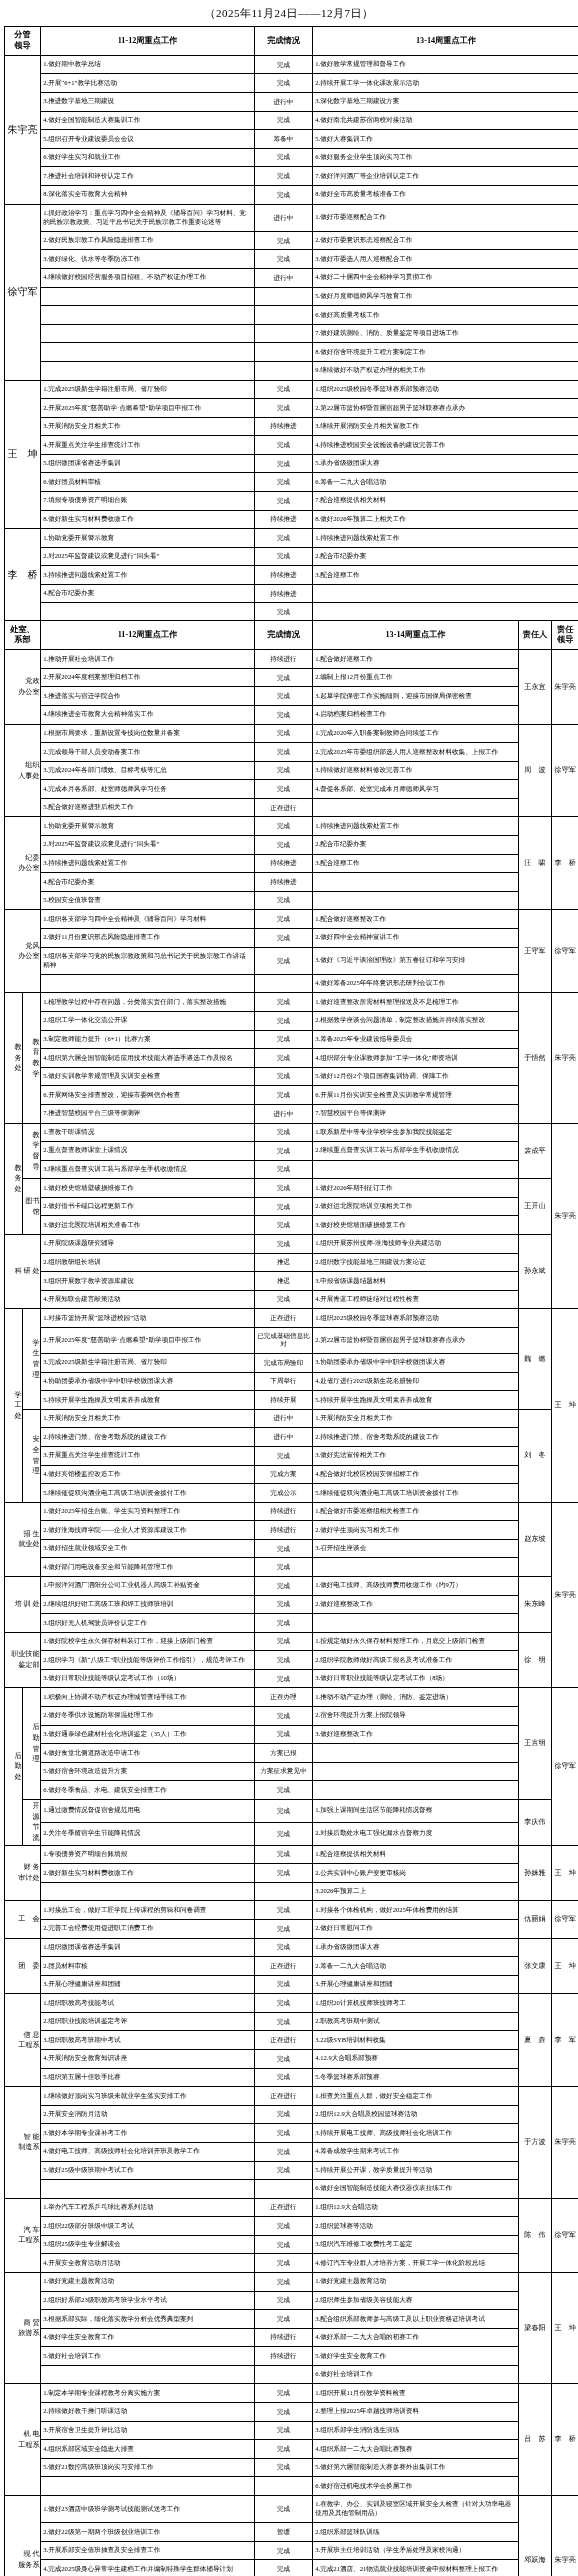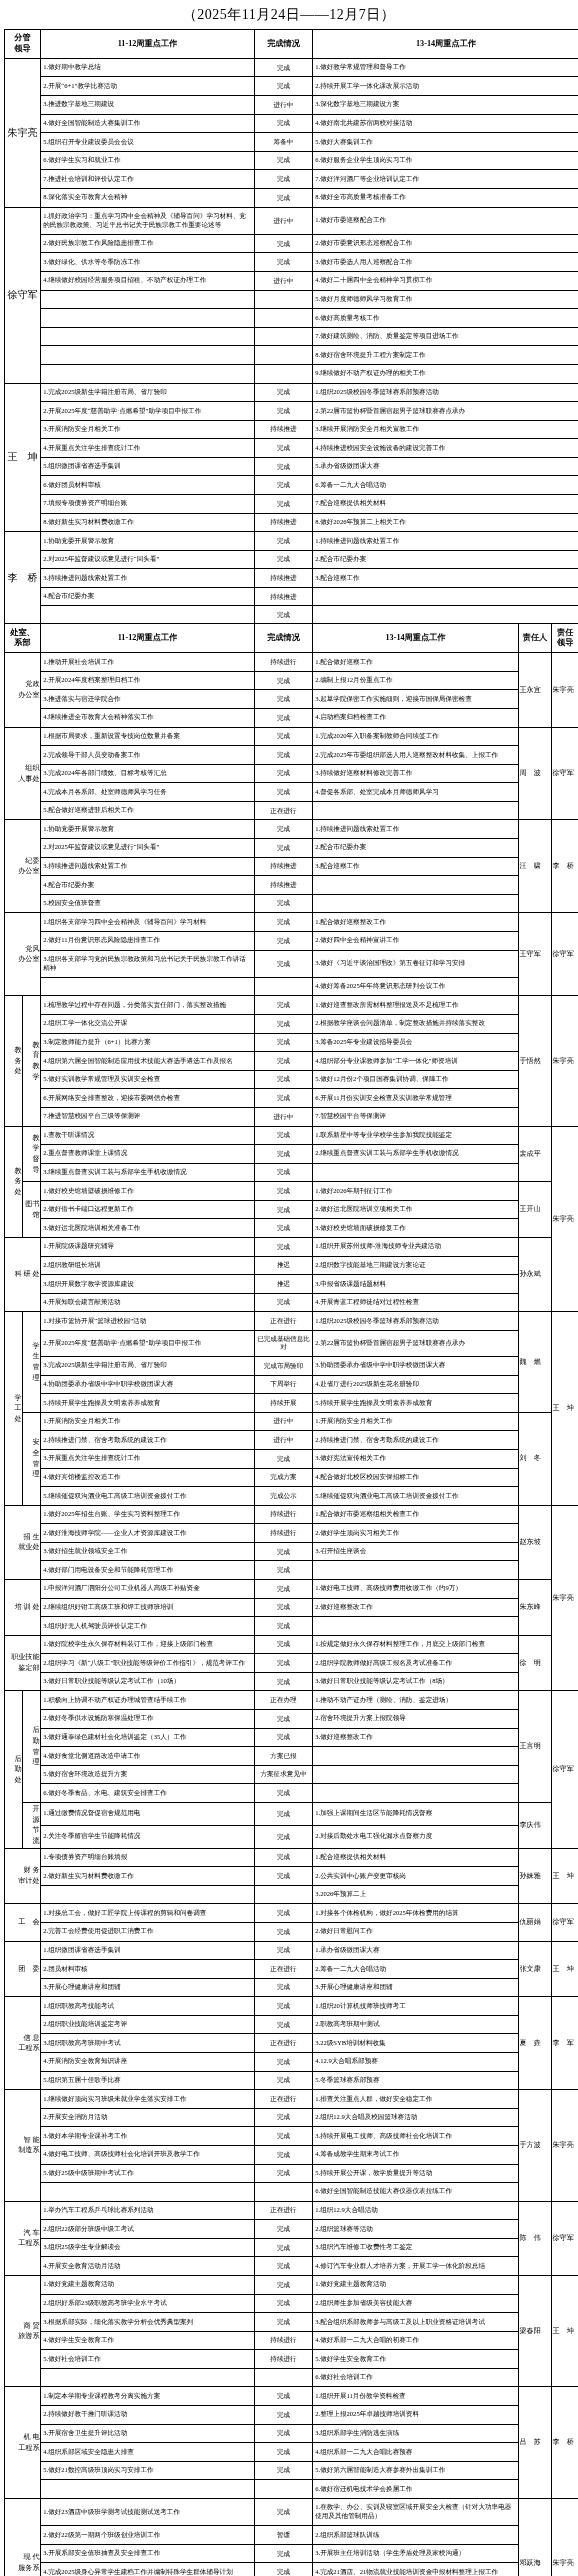--- a/index.html
+++ b/index.html
@@ -1,24 +1,24 @@
 <!DOCTYPE html>
 <html style="font-size:8.8px"><head>
 <meta charset="utf-8">
 <style>
   html,body{margin:0;padding:0;background:#fff;color:#000;}
   body{width:578px;font-family:"Liberation Serif","DejaVu Serif",serif;}
-  .page-title{text-align:center;font-size:14px;padding:6px 0 5px 0;letter-spacing:0.5px;}
+  .page-title{text-align:center;font-size:11px;padding:6px 0 5px 0;letter-spacing:0.5px;}
   table{border-collapse:collapse;table-layout:fixed;width:575px;margin-left:4px;border:1.1px solid #000;}
   td,th{border:0.5px solid #000;vertical-align:middle;padding:1.1px 2.2px;word-break:break-all;}
   th{font-size:8.2px;font-weight:bold;text-align:center;padding:3.3px 1.1px;border-bottom:1.1px solid #000;white-space:pre-line;line-height:1.3;}
   td.t-task{font-size:6.6px;line-height:8.8px;text-align:left;padding:4.4px 2.2px;}
   td.t-status{font-size:6.6px;line-height:8.2px;text-align:center;padding:4.4px 1.1px;}
   td.lbl{font-size:7.1px;text-align:right;white-space:pre-line;line-height:1.5;padding:1.1px 0.5px;}
-  td.person,td.leader{font-size:7.1px;white-space:pre-line;line-height:1.5;padding:1.1px 0.5px;}
+  td.person,td.leader{font-size:7.1px;text-align:center;white-space:pre-line;line-height:1.5;padding:1.1px 0.5px;}
   #table1 td.leader1{font-size:10px;text-align:center;white-space:pre-line;padding:1.1px 0.5px;}
   tr.gs td{border-top:1.1px solid #000;}
   #table2{margin-top:-1.1px;}
 </style>
 </head>
 <body>
 
 <div class="page-title">（2025年11月24日——12月7日）</div>
 
 <table id="table1">

